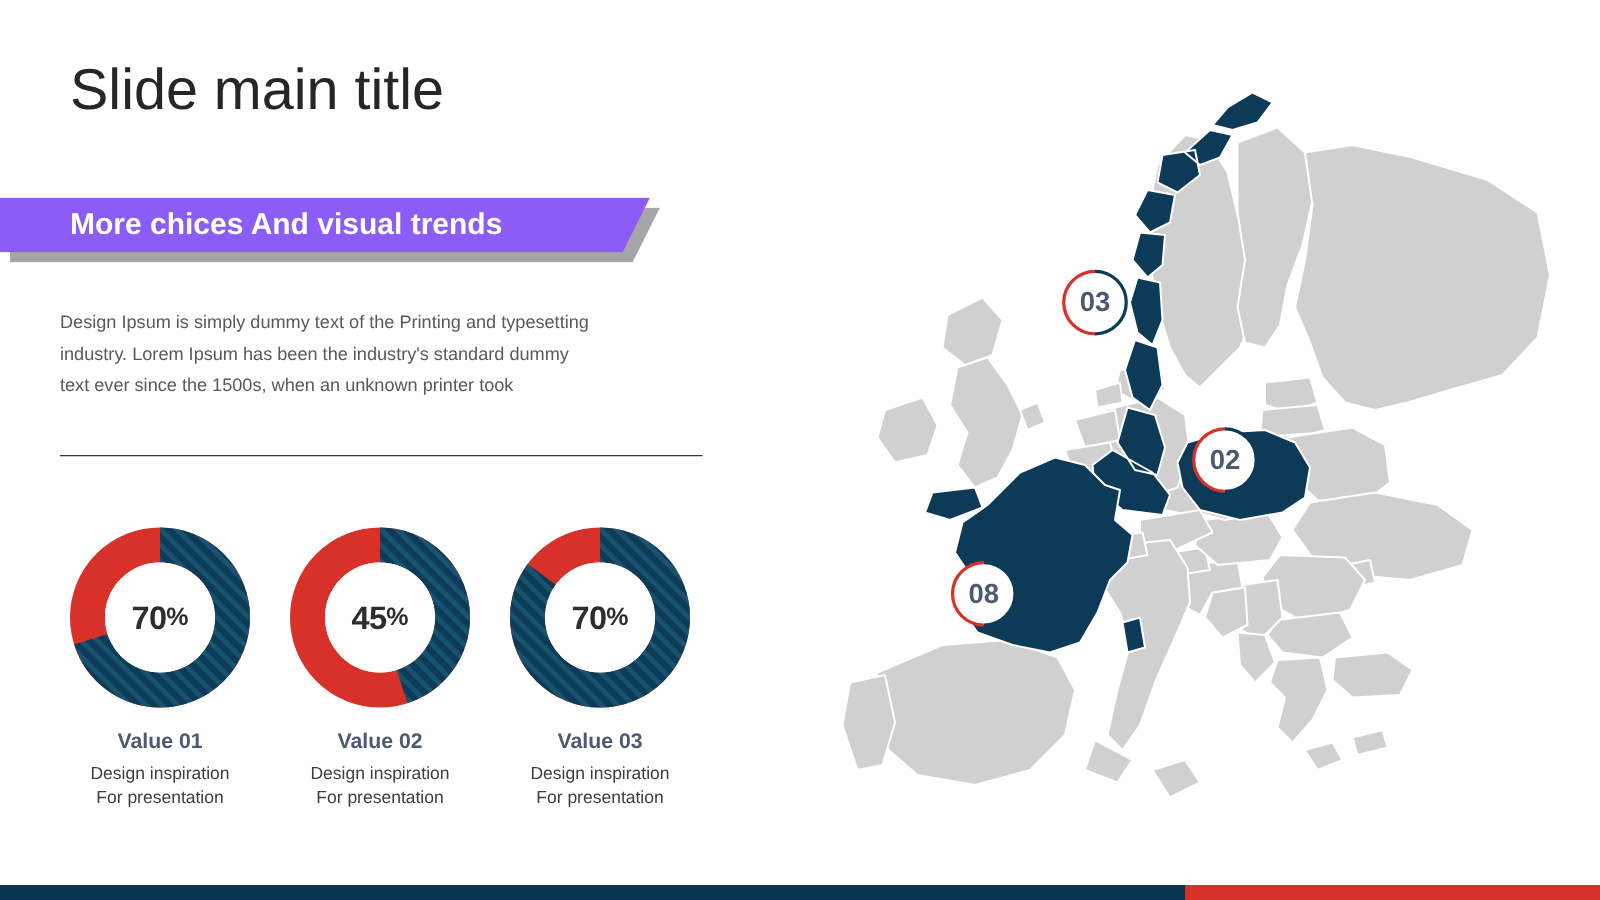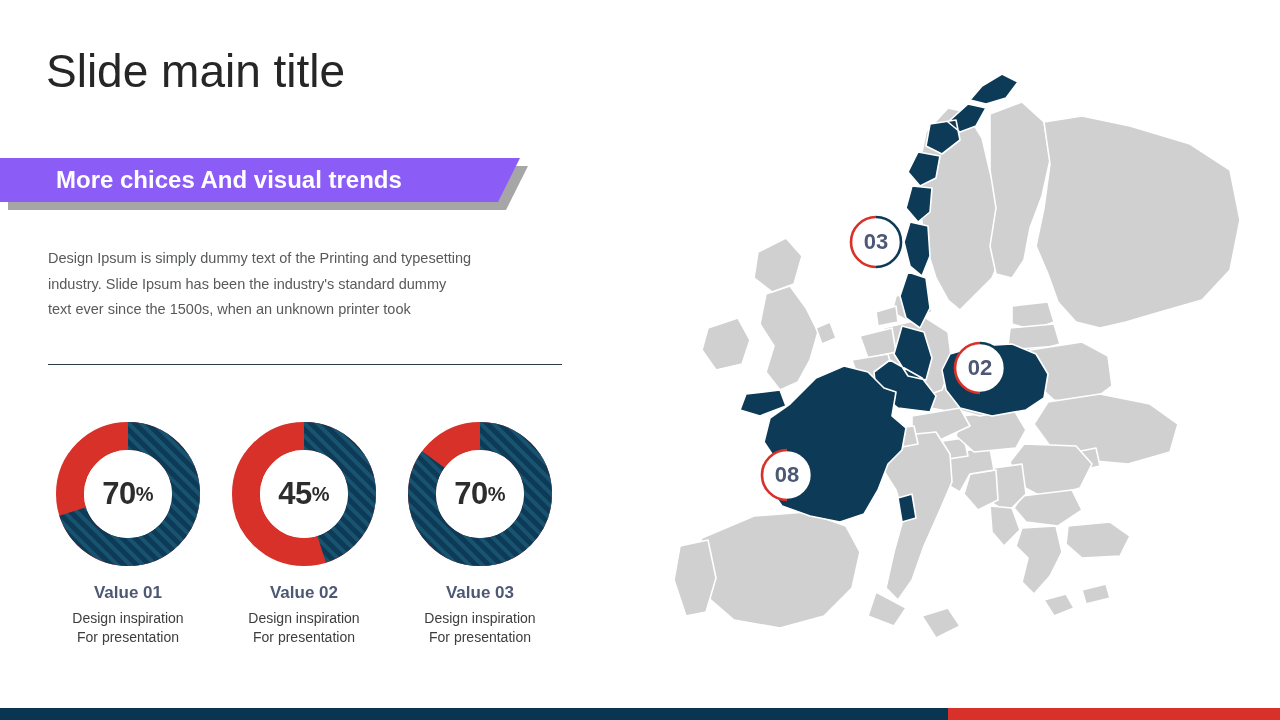--- a/index.html
+++ b/index.html
@@ -12,21 +12,21 @@
     height: 720px;
     position: relative;
     overflow: hidden;
     font-family: "Liberation Sans", sans-serif;
     -webkit-font-smoothing: antialiased;
   }
 
   
   .slide-title {
     position: absolute;
-    left: 46px;
+    left: 56px;
     top: 44px;
     font-size: 46px;
     font-weight: 400;
     color: #262626;
     letter-spacing: 0px;
     white-space: nowrap;
   }
 
   
   .ribbon-wrap {
@@ -108,21 +108,21 @@
   .donut-center {
     position: absolute;
     left: 0; top: 0;
     width: 148px; height: 148px;
     display: flex;
     align-items: center;
     justify-content: center;
     pointer-events: none;
   }
   .donut-num {
-    font-size: 31px;
+    font-size: 26px;
     font-weight: bold;
     color: #2d2d2d;
     letter-spacing: -0.5px;
   }
   .donut-pct {
     font-size: 20px;
     font-weight: bold;
     color: #2d2d2d;
   }
   .donut-title {
@@ -198,21 +198,21 @@
 
 <div class="ribbon-wrap">
   <div class="ribbon-shadow"></div>
   <div class="ribbon-main">
     <span class="ribbon-text">More chices And visual trends</span>
   </div>
 </div>
 
 <div class="body-copy">
   <div>Design Ipsum is simply dummy text of the Printing and typesetting</div>
-  <div>industry.  Slide Ipsum has been the industry's standard dummy</div>
+  <div>industry.  Lorem Ipsum has been the industry's standard dummy</div>
   <div>text ever since the 1500s, when an unknown printer took</div>
 </div>
 <div class="divider"></div>
 
 <div class="donuts">
 
   <div class="donut-col">
     <div class="donut">
       <svg viewBox="0 0 148 148" width="148" height="148" aria-hidden="true">
         <defs>

